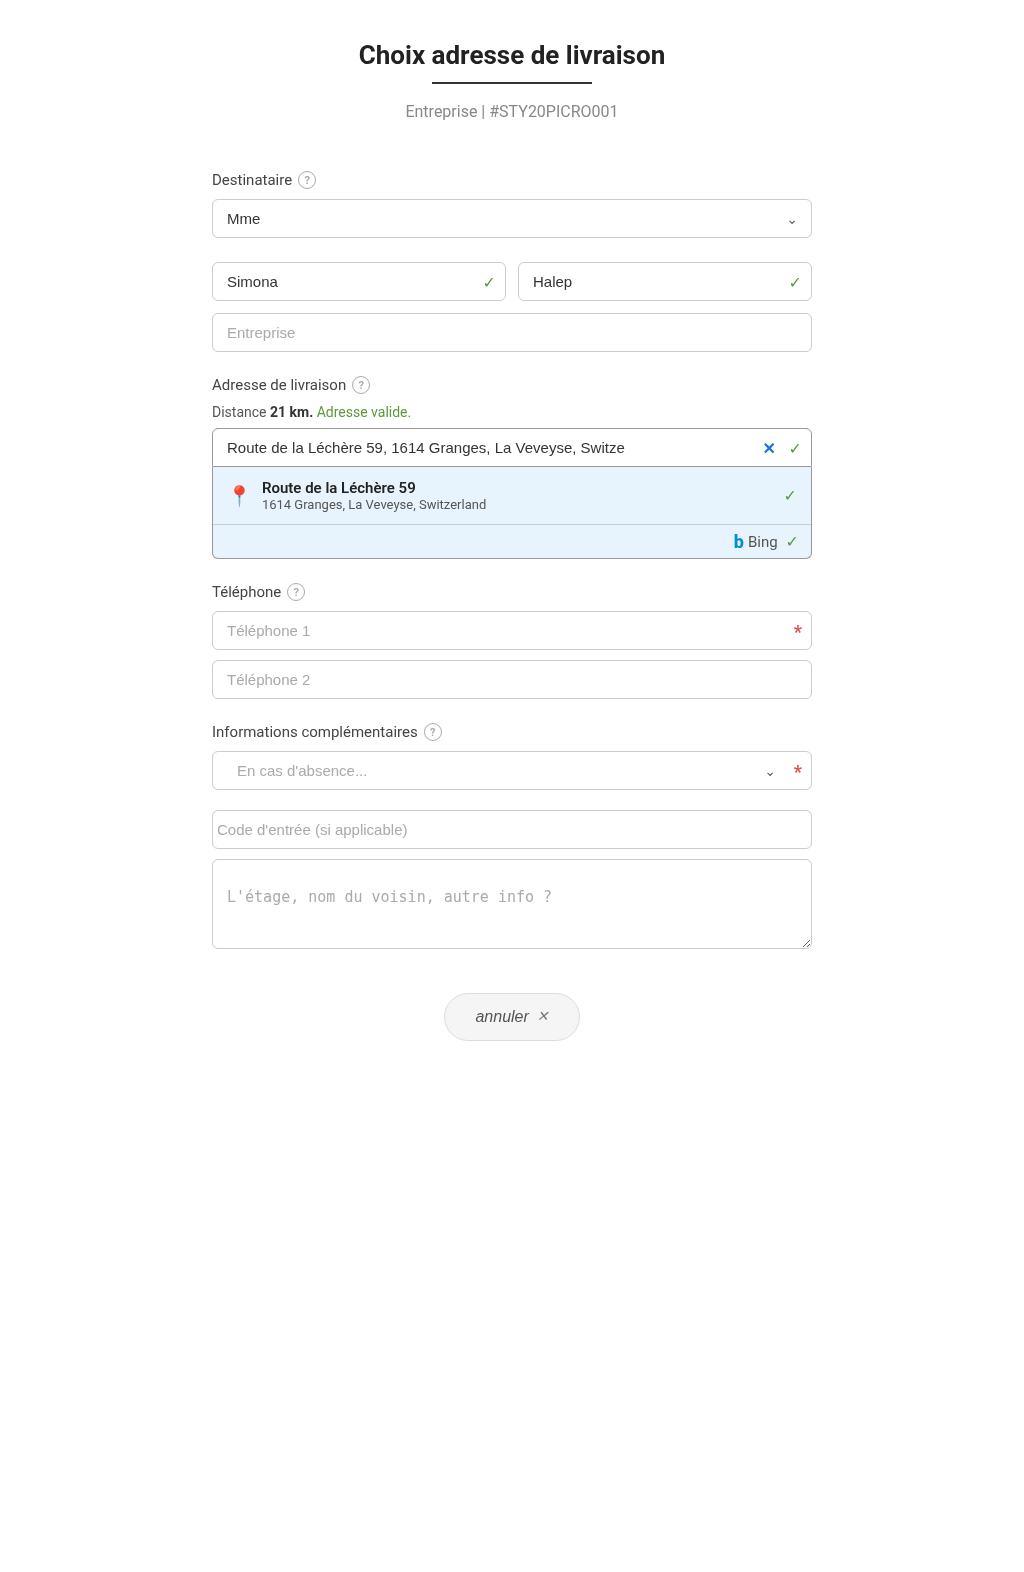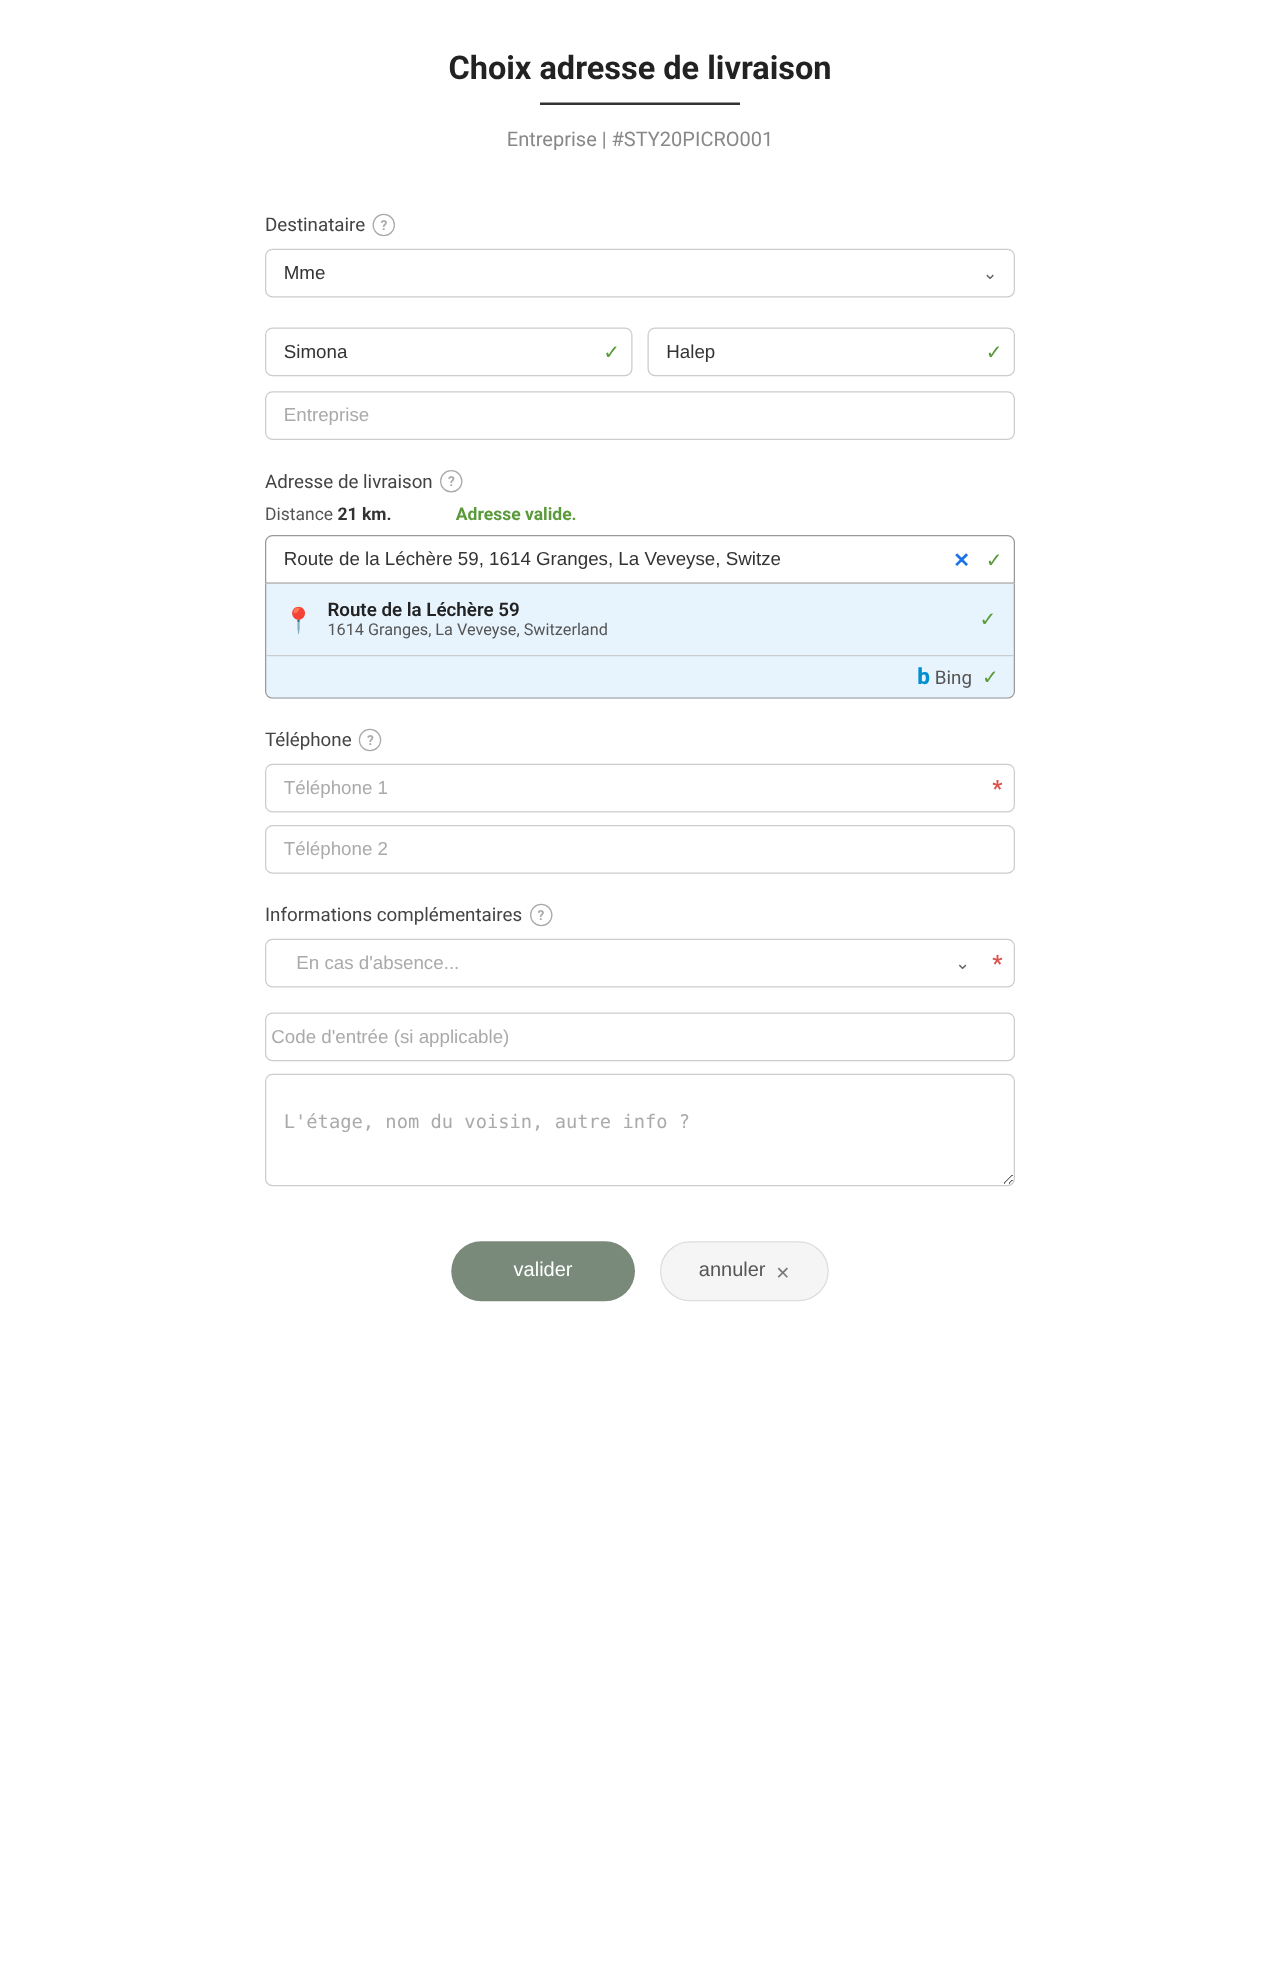--- a/index.html
+++ b/index.html
@@ -119,22 +119,21 @@
     .distance-line {
       font-size: 14px;
       color: #555;
       margin-bottom: 8px;
     }
     .distance-line strong {
       color: #333;
     }
     .distance-line .valid {
       color: #5a9a3a;
-      font-weight: 700;
-      margin-left: 48px;
+      font-weight: 400;
     }
     .address-input-wrapper {
       position: relative;
     }
     .address-input-wrapper input {
       width: 100%;
       padding: 10px 60px 10px 14px;
       border: 1px solid #999;
       border-radius: 6px 6px 0 0;
       font-size: 15px;
@@ -332,22 +331,23 @@
     }
     .btn-annuler {
       padding: 14px 30px;
       background: #f5f5f5;
       color: #555;
       border: 1px solid #ddd;
       border-radius: 30px;
       font-size: 16px;
       cursor: pointer;
       display: flex;
-      align-items: flex-end;
+      align-items: flex-start;
       gap: 8px;
+      font-style: italic;
     }
     .annuler-x {
       font-size: 14px;
       color: #777;
     }
     .full-input::placeholder { color: #aaa; }
   </style>
 </head>
 <body>
 
@@ -447,19 +447,18 @@
       <span class="select-chevron-abs">⌄</span>
       <span class="select-req-star">*</span>
     </div>
     <input type="text" class="code-input" placeholder="Code d'entrée (si applicable)" style="">
     <div class="textarea-wrapper">
       <textarea class="info-textarea" placeholder="L'étage, nom du voisin, autre info ?" style=""></textarea>
     </div>
   </div>
 
   <div class="actions">
-    <button class="btn-valider">valider</button>
     <button class="btn-annuler">
       <span>annuler</span>
       <span class="annuler-x">✕</span>
     </button>
   </div>
 </div>
 
 </body></html>

